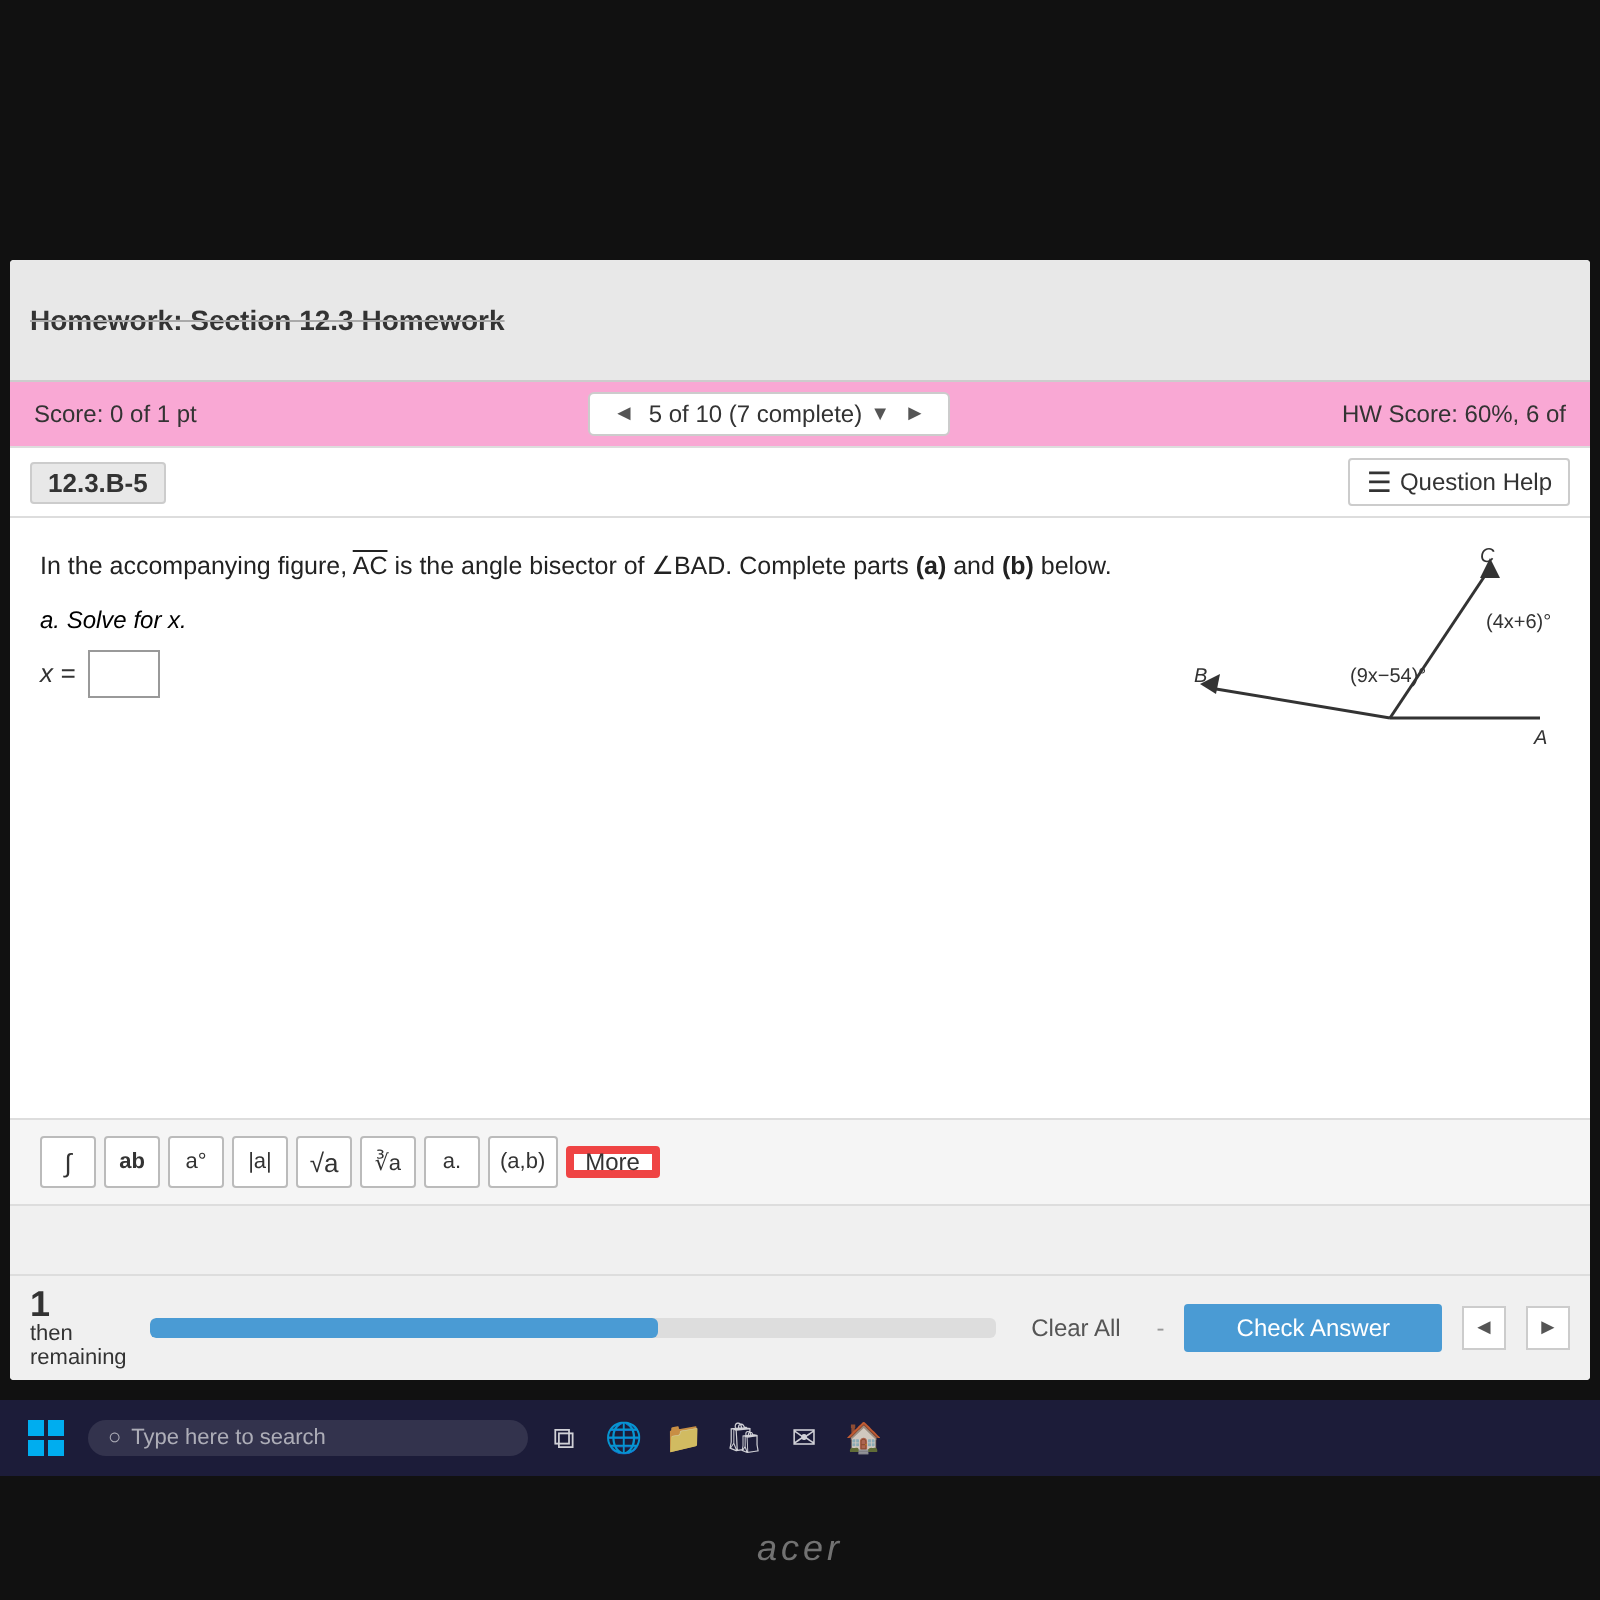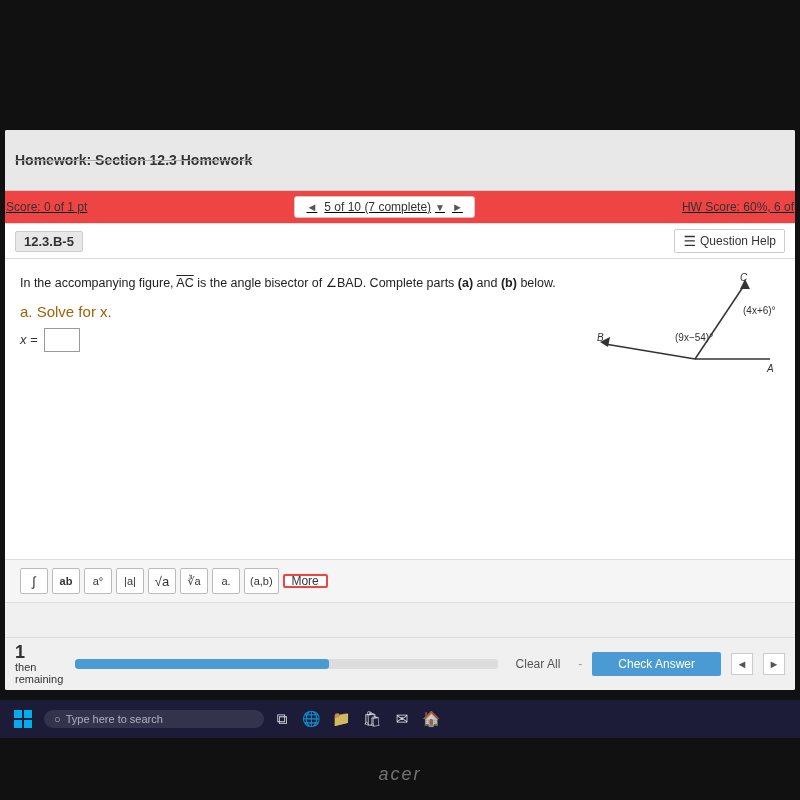--- a/index.html
+++ b/index.html
@@ -34,27 +34,26 @@
 
     .header-title {
       font-size: 14px;
       font-weight: bold;
       color: #333;
       text-decoration: line-through;
       text-decoration-color: #aaa;
     }
 
     .score-bar {
-      background: #ef4444;
+      background: #f9a8d4;
       border-bottom: 1px solid #ddd;
-      padding: 5px 1px;
+      padding: 5px 12px;
       display: flex;
       align-items: center;
       justify-content: space-between;
-      text-decoration: underline;
     }
 
     .score-left {
       color: #333;
       font-size: 12px;
     }
 
     .nav-controls {
       display: flex;
       align-items: center;
@@ -140,23 +139,24 @@
 
     .angle-figure {
       position: absolute;
       top: 10px;
       right: 20px;
       width: 200px;
       height: 130px;
     }
 
     .solve-label {
-      font-size: 15px;
-      color: #a16207;
+      font-size: 12px;
+      color: #000000;
       margin-bottom: 8px;
+      font-style: italic;
     }
 
     .answer-row {
       display: flex;
       align-items: center;
       gap: 6px;
       margin-bottom: 15px;
     }
 
     .x-label {
@@ -197,21 +197,21 @@
       font-size: 13px;
       color: #333;
       border-radius: 2px;
       padding: 0 5px;
     }
 
     .more-btn {
       min-width: 45px;
       height: 14px;
       background: #fff;
-      border: 2px solid #ef4444;
+      border: 4px solid #ef4444;
       cursor: pointer;
       display: flex;
       align-items: center;
       justify-content: center;
       font-size: 12px;
       color: #333;
       border-radius: 2px;
       padding: 4px 6px;
     }
 

